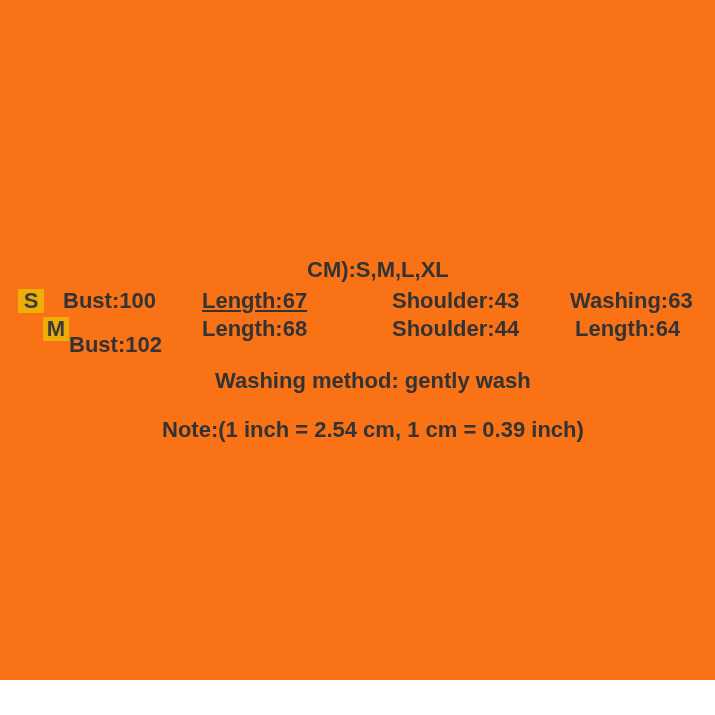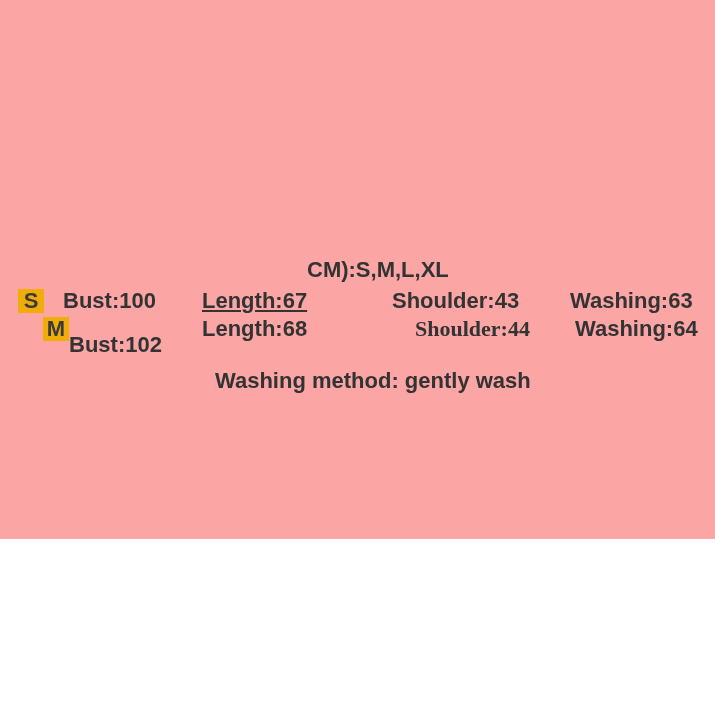--- a/index.html
+++ b/index.html
@@ -10,22 +10,22 @@
     width: 715px;
     height: 715px;
     background: #ffffff;
     font-family: "Liberation Sans", sans-serif;
   }
   .canvas {
     position: absolute;
     top: 0;
     left: 0;
     width: 715px;
-    height: 539px;
-    background: #fca5a5;
+    height: 680px;
+    background: #f97316;
     overflow: hidden;
     color: #333333;
     font-weight: 700;
     font-size: 22px;
     line-height: 26px;
   }
   .abs {
     position: absolute;
     white-space: nowrap;
   }
@@ -42,21 +42,21 @@
   }
   .title      { left: 307px; top: 257px; }
   .badge-s    { left: 18px;  top: 289px; }
   .badge-m    { left: 43px;  top: 317px; }
   .s-bust     { left: 63px;  top: 288px; }
   .s-length   { left: 202px; top: 288px; text-decoration: underline; }
   .s-shoulder { left: 392px; top: 288px; text-align: right; }
   .s-sleeve   { left: 570px; top: 288px; }
   .m-bust     { left: 69px;  top: 316px; margin-top: 16px; }
   .m-length   { left: 202px; top: 316px; text-align: right; }
-  .m-shoulder { left: 415px; top: 316px; font-family: Liberation Serif, serif; }
+  .m-shoulder { left: 392px; top: 316px; }
   .m-sleeve   { left: 575px; top: 316px; }
   .washing    { left: 215px; top: 368px; }
   .note       { left: 162px; top: 417px; }
 </style>
 </head>
 <body>
 
 <div class="canvas">
 
   <div class="abs title">CM):S,M,L,XL</div>
@@ -64,17 +64,18 @@
   <div class="badge badge-s">S</div>
   <div class="abs s-bust">Bust:100</div>
   <div class="abs s-length">Length:67</div>
   <div class="abs s-shoulder">Shoulder:43</div>
   <div class="abs s-sleeve">Washing:63</div>
 
   <div class="badge badge-m">M</div>
   <div class="abs m-bust">Bust:102</div>
   <div class="abs m-length">Length:68</div>
   <div class="abs m-shoulder">Shoulder:44</div>
-  <div class="abs m-sleeve">Washing:64</div>
+  <div class="abs m-sleeve">Length:64</div>
 
   <div class="abs washing">Washing method: gently wash</div>
+  <div class="abs note">Note:(1 inch = 2.54 cm, 1 cm = 0.39 inch)</div>
 
 </div>
 
 </body></html>

